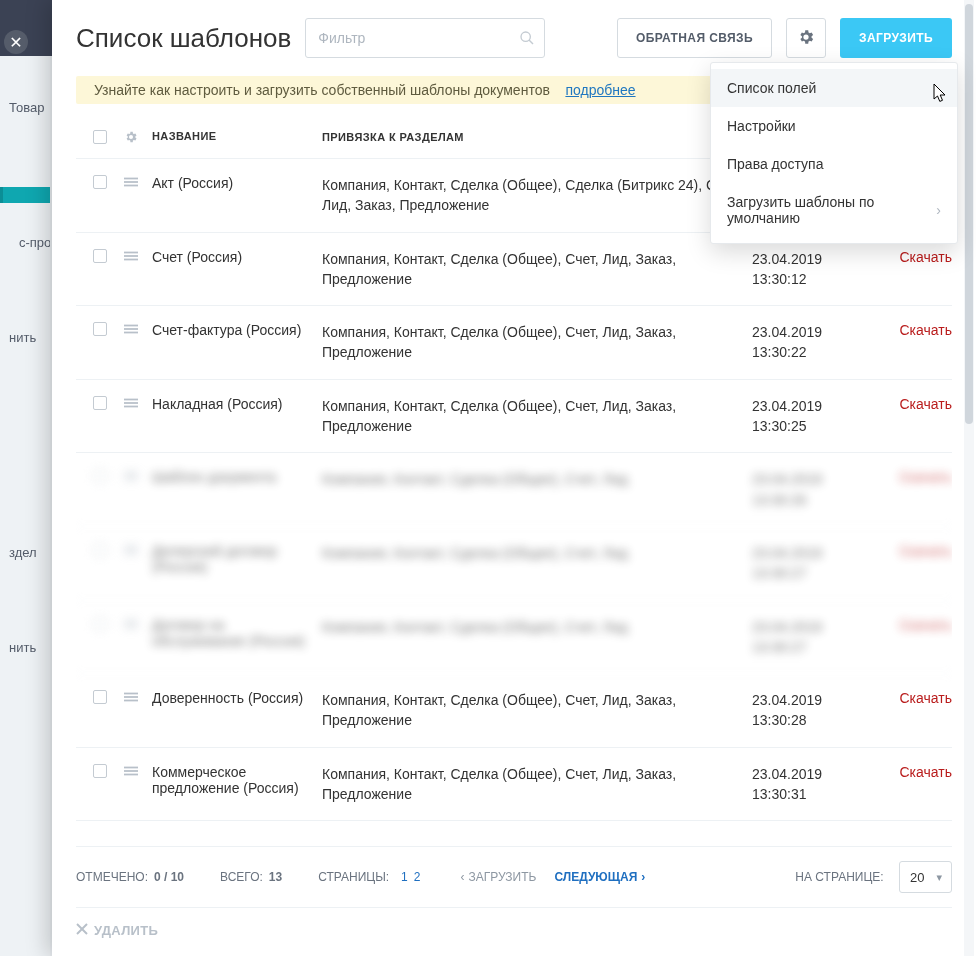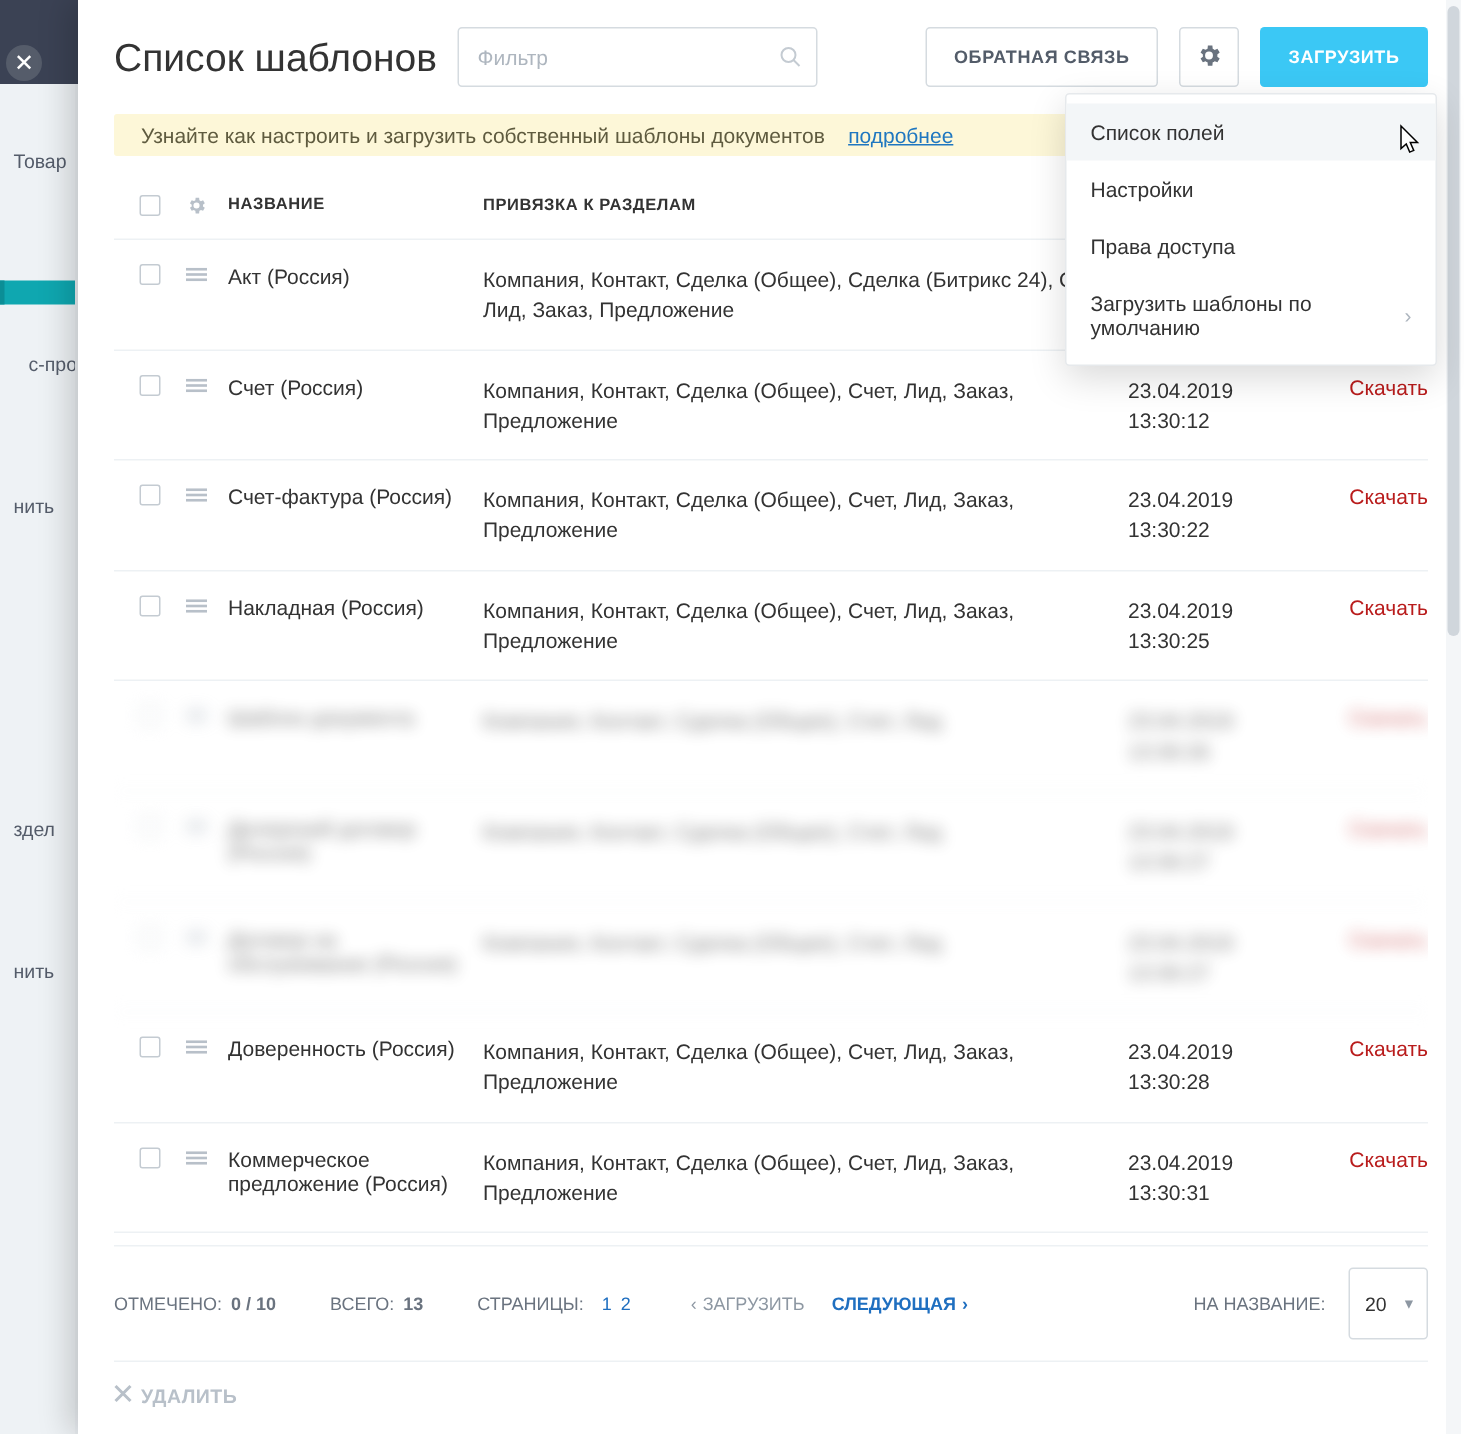--- a/index.html
+++ b/index.html
@@ -100,21 +100,21 @@
     margin: 0 24px; padding: 14px 0; display: flex; align-items: center; font-size: 12px;
     color: #6a737f; gap: 36px; border-top: 1px solid #edf1f4;
   }
   .foot .seg { display: flex; align-items: center; gap: 6px; }
   .foot .pages a { color: #1f6fc0; margin-left: 6px; cursor: pointer; }
   .foot .pager { display: flex; align-items: center; gap: 18px; margin-left: 4px; }
   .foot .pager .prev { color: #8d97a2; cursor: pointer; display: flex; align-items: center; gap: 4px; }
   .foot .pager .next { color: #1f6fc0; cursor: pointer; display: flex; align-items: center; gap: 4px; font-weight: 600; }
   .foot .spacer { flex: 1; }
   .foot .perpage select {
-    height: 48px; border: 1px solid #d5dbe0; border-radius: 3px; padding: 0 26px 0 10px;
+    height: 32px; border: 1px solid #d5dbe0; border-radius: 3px; padding: 0 26px 0 10px;
     font-size: 13px; color: #333; background: #fff; appearance: none; -webkit-appearance: none;
   }
   .foot .perpage { position: relative; }
   .foot .perpage .caret { position: absolute; right: 10px; top: 50%; transform: translateY(-50%); pointer-events: none; color: #8d97a2; font-size: 11px; }
 
   
   .delbar {
     margin: 0 24px 18px 24px; padding: 14px 0 0 0; border-top: 1px solid #edf1f4;
   }
   .delbar .del {
@@ -388,21 +388,21 @@
         <span>‹</span>
         <span>ЗАГРУЗИТЬ</span>
       </span>
       <span class="next">
         <span>СЛЕДУЮЩАЯ</span>
         <span>›</span>
       </span>
     </div>
     <div class="spacer"></div>
     <div class="seg perpage">
-      <span>НА НАЗВАНИЕ:</span>
+      <span>НА СТРАНИЦЕ:</span>
       &nbsp;
       <select>
         <option>20</option>
       </select>
       <span class="caret">▾</span>
     </div>
   </div>
 
   <div class="delbar">
     <span class="del">

